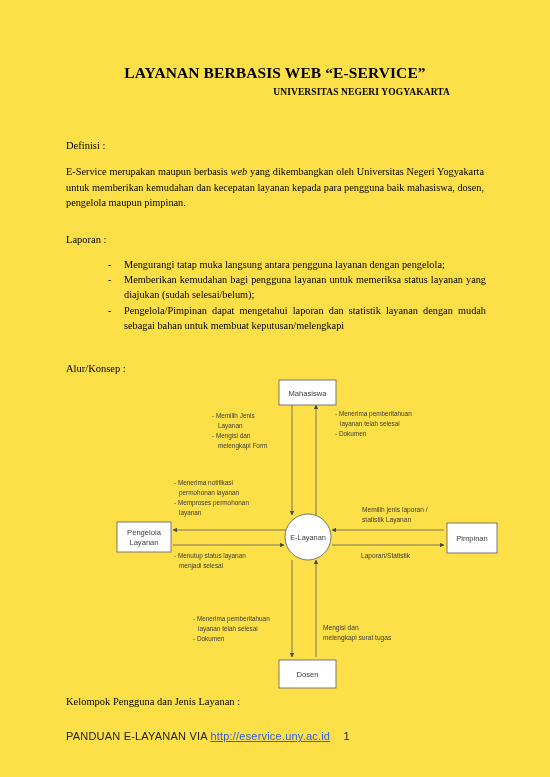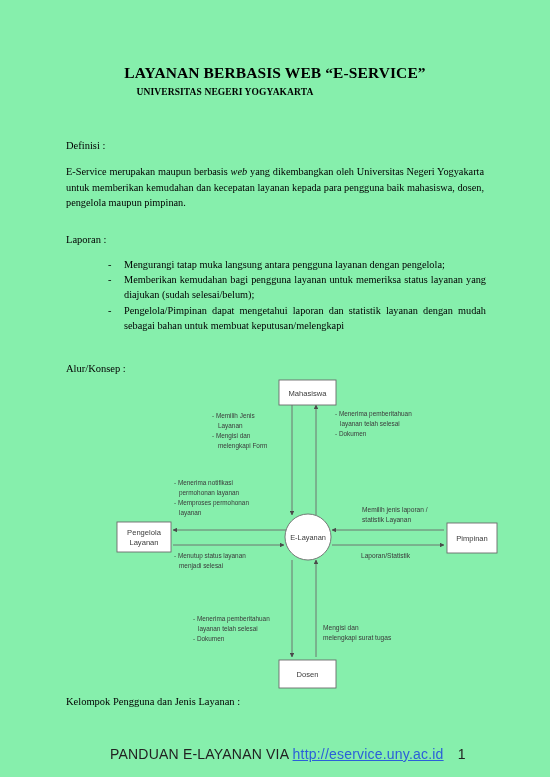--- a/index.html
+++ b/index.html
@@ -8,42 +8,42 @@
     background: #ffffff;
   }
   body {
     font-family: "Liberation Serif", serif;
     color: #000000;
   }
   #page {
     position: relative;
     width: 550px;
     height: 777px;
-    background: #86efac;
+    background: #fde047;
     overflow: hidden;
   }
 
   
   .doc-title {
     position: absolute;
     left: 0;
     top: 64px;
     width: 550px;
     text-align: center;
     font-family: "Liberation Serif", serif;
     font-weight: bold;
     font-size: 15.5px;
     letter-spacing: 0.1px;
   }
   .doc-subtitle {
     position: absolute;
     left: 0;
     top: 87px;
     width: 450px;
-    text-align: center;
+    text-align: right;
     font-family: "Liberation Serif", serif;
     font-weight: bold;
     font-size: 9.5px;
     letter-spacing: 0.1px;
   }
 
   
   .section-heading {
     position: absolute;
     left: 66px;
@@ -96,26 +96,25 @@
 
   .dg-box-label, .dg-note {
     font-family: "Liberation Sans", sans-serif;
     fill: #3a3a3a;
   }
 
   
   .footer {
     position: absolute;
     left: 66px;
-    top: 746px;
+    top: 730px;
     font-family: "Liberation Sans", sans-serif;
-    font-size: 14px;
+    font-size: 11px;
     color: #222222;
     letter-spacing: 0.2px;
-    margin-left: 44px;
   }
   .footer-link {
     color: #2b5fd9;
     text-decoration: underline;
   }
   .footer-page {
     margin-left: 10px;
     color: #222222;
   }
 </style>

